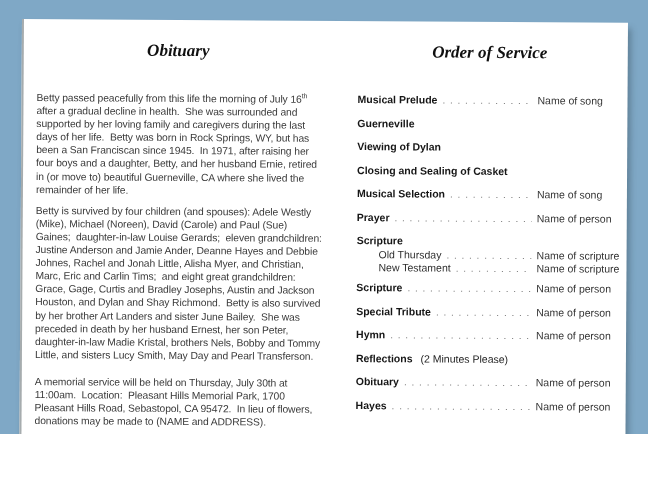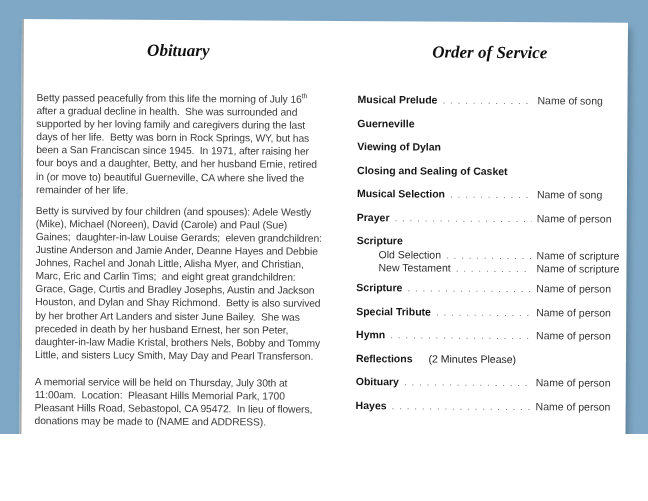--- a/index.html
+++ b/index.html
@@ -41,21 +41,21 @@
   .para.p2{margin-bottom:14px;}
   .para.p3{margin-bottom:0;}
   .sup{font-size:7px;vertical-align:super;line-height:0;}
   .service-list{margin-top:31px;}
   .row{
     display:flex;align-items:baseline;
     margin-bottom:10.5px;
     font-size:10.5px;line-height:13px;color:#333333;
   }
   .row .lbl{font-weight:bold;color:#161616;white-space:nowrap;}
-  .row .suffix{margin-left:16px;color:#222222;white-space:nowrap;}
+  .row .suffix{margin-left:8px;color:#222222;white-space:nowrap;}
   .leader{
     flex:1 1 auto;overflow:hidden;white-space:nowrap;
     margin:0 5px;color:#777777;font-size:10px;letter-spacing:1px;
   }
   .value{flex:0 0 84px;white-space:nowrap;color:#333333;}
   .row.scripture-head{margin-bottom:1px;}
   .row.sub{margin-bottom:0;padding-left:22px;}
   .row.sub .lbl{font-weight:normal;color:#2e2e2e;}
   .row.sub.last{margin-bottom:7px;}
 </style>
@@ -127,21 +127,21 @@
           <span class="lbl">Prayer</span>
           <span class="leader">. . . . . . . . . . . . . . . . . . . . . . . . . . . . . . . . . . . . . . . . . . . . . . . . . .</span>
           <span class="value">Name of person</span>
         </div>
 
         <div class="row scripture-head">
           <span class="lbl">Scripture</span>
         </div>
 
         <div class="row sub">
-          <span class="lbl">Old Selection</span>
+          <span class="lbl">Old Thursday</span>
           <span class="leader">. . . . . . . . . . . . . . . . . . . . . . . . . . . . . . . . . . . . . . . . . . . . . . . . . .</span>
           <span class="value">Name of scripture</span>
         </div>
 
         <div class="row sub last">
           <span class="lbl">New Testament</span>
           <span class="leader">. . . . . . . . . . . . . . . . . . . . . . . . . . . . . . . . . . . . . . . . . . . . . . . . . .</span>
           <span class="value">Name of scripture</span>
         </div>
 

